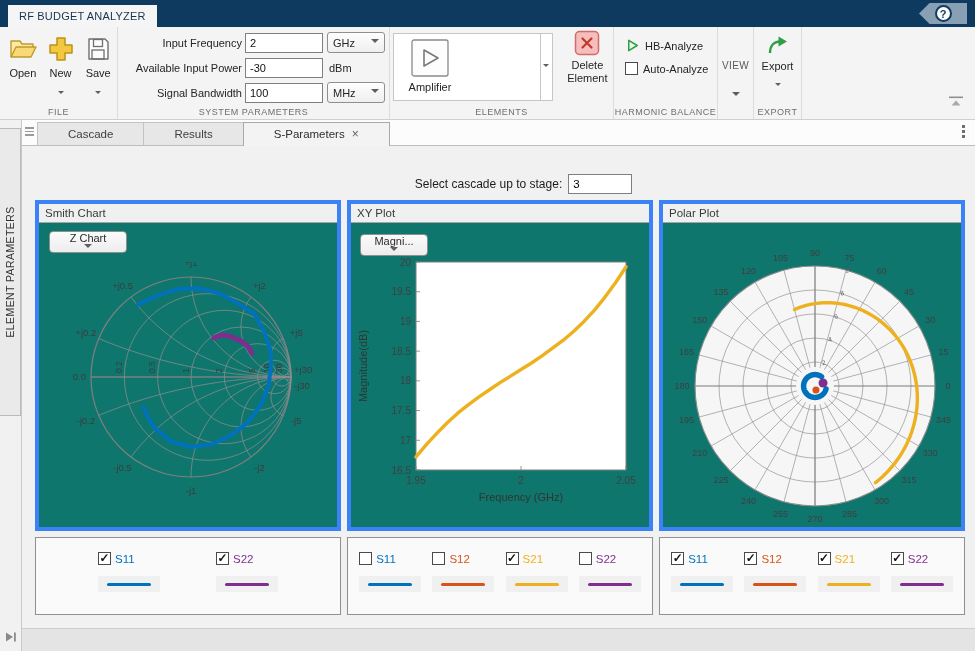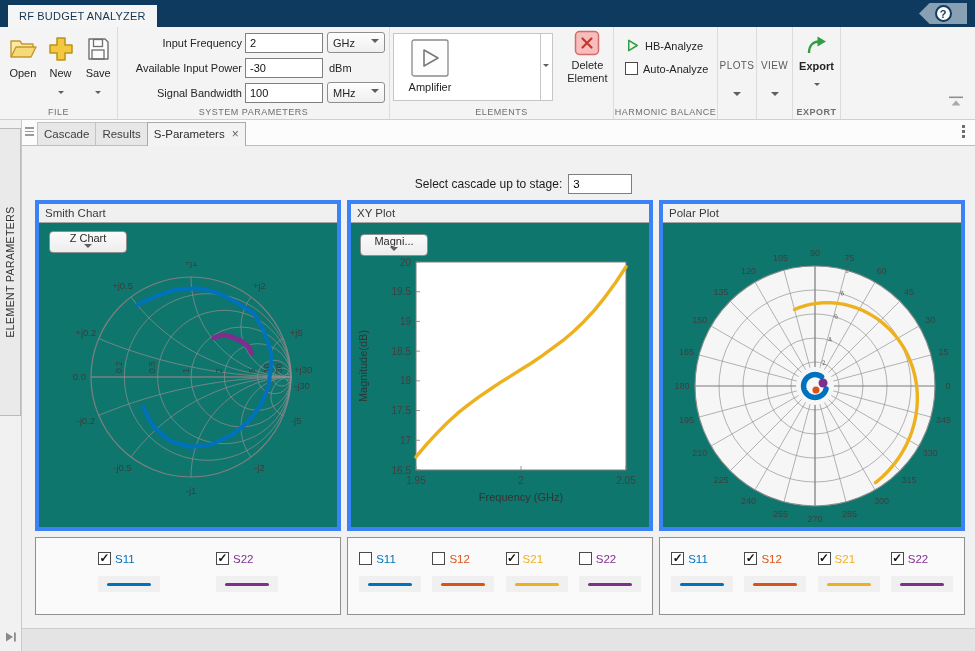--- a/index.html
+++ b/index.html
@@ -52,39 +52,39 @@
 
   .sec-hb { width:104px; padding:11px 0 0 11px; }
   .hb-row { display:flex; align-items:center; gap:5px; margin-bottom:9px; cursor:pointer; }
   .hb-row .hlabel { font-size:11px; color:#252525; white-space:nowrap; }
 
   .sec-mini { display:flex; flex-direction:column; align-items:center; cursor:pointer; }
   .sec-mini .mlabel { margin-top:33px; font-size:10px; color:#5a5a5a; letter-spacing:.4px; }
   .sec-mini .mcaret { margin-top:15px; }
   .sec-plots { width:39px; } .sec-view { width:36px; }
 
-  .sec-export { width:48px; display:flex; flex-direction:column; align-items:center;font-weight:bold; }
+  .sec-export { width:48px; display:flex; flex-direction:column; align-items:center; }
   .sec-export .eicon { margin-top:8px; } 
   .sec-export .elabel { font-size:11px; color:#252525; margin-top:1px; }
   .sec-export .ecaret { margin-top:3px; }
 
   .ts-fill { flex:1; border-right:none; position:relative; }
   .collapse-btn { position:absolute; right:12px; bottom:8px; cursor:pointer; }
 
   
   .cb { width:13px; height:13px; background:#fff; border:1.4px solid #4a4a4a; display:inline-flex;
         align-items:center; justify-content:center; flex:none; cursor:pointer; position:relative; }
   .cb.checked::after { content:"\2713"; font-size:12px; font-weight:bold; color:#111; line-height:1; margin-top:-1px; }
 
   
   .tabbar { position:absolute; left:22px; top:120px; width:953px; height:26px; background:#fcfcfc;
             border-bottom:1px solid #bdbdbd; display:flex; align-items:flex-end; }
   .grip { position:absolute; left:3px; top:7px; width:9px; display:flex; flex-direction:column; gap:2px; cursor:pointer; }
   .grip i { height:1.5px; background:#9a9a9a; }
-  .dtab { height:23px; margin-top:3px; padding:0 6px; font-size:11.5px; color:#3f3f3f; line-height:22px;
+  .dtab { height:23px; margin-top:3px; padding:0 30px; font-size:11.5px; color:#3f3f3f; line-height:22px;
           background:#e7e7e7; border:1px solid #c3c3c3; border-bottom:none; border-right:none; cursor:pointer; white-space:nowrap; }
   .dtab:first-of-type { margin-left:15px; }
   .dtab.active { background:#f3f3f3; border:1px solid #a9a9a9; border-bottom:none; height:24px; margin-bottom:-1px; color:#2e2e2e; }
   .dtab .close { margin-left:7px; color:#5f5f5f; font-size:12px; cursor:pointer; }
   .kebab { position:absolute; right:10px; top:5px; display:flex; flex-direction:column; gap:2px; cursor:pointer; }
   .kebab i { width:3px; height:3px; background:#6e6e6e; }
 
   
   .rail { position:absolute; left:0; top:120px; width:22px; height:531px; background:#f1f1f1; border-right:1px solid #c9c9c9; }
   .rail-tab { position:absolute; left:0; top:8px; width:21px; height:288px; background:#eaeaea;
@@ -230,24 +230,20 @@
           </svg>
         <span class="hlabel">HB-Analyze</span>
       </div>
       <div class="hb-row">
         <span class="cb"></span>
         <span class="hlabel">Auto-Analyze</span>
       </div>
       <div class="sec-label">HARMONIC BALANCE</div>
     </div>
 
-    <div class="ts-sec sec-mini sec-plots">
-      <span class="mlabel">PLOTS</span>
-      <span class="mcaret"><i class="caret"></i></span>
-    </div>
     <div class="ts-sec sec-mini sec-view">
       <span class="mlabel">VIEW</span>
       <span class="mcaret"><i class="caret"></i></span>
     </div>
 
     <div class="ts-sec sec-export">
       <span class="eicon">
         <svg width="24" height="20" viewBox="0 0 24 20">
             <path d="M4 18C4 9.5 9 6.5 14 6.5" fill="none" stroke="#2f9e44" stroke-width="2.4"></path>
             <path d="M12.5 1.5L21 6.5l-8.5 5z" fill="#2f9e44"></path>

